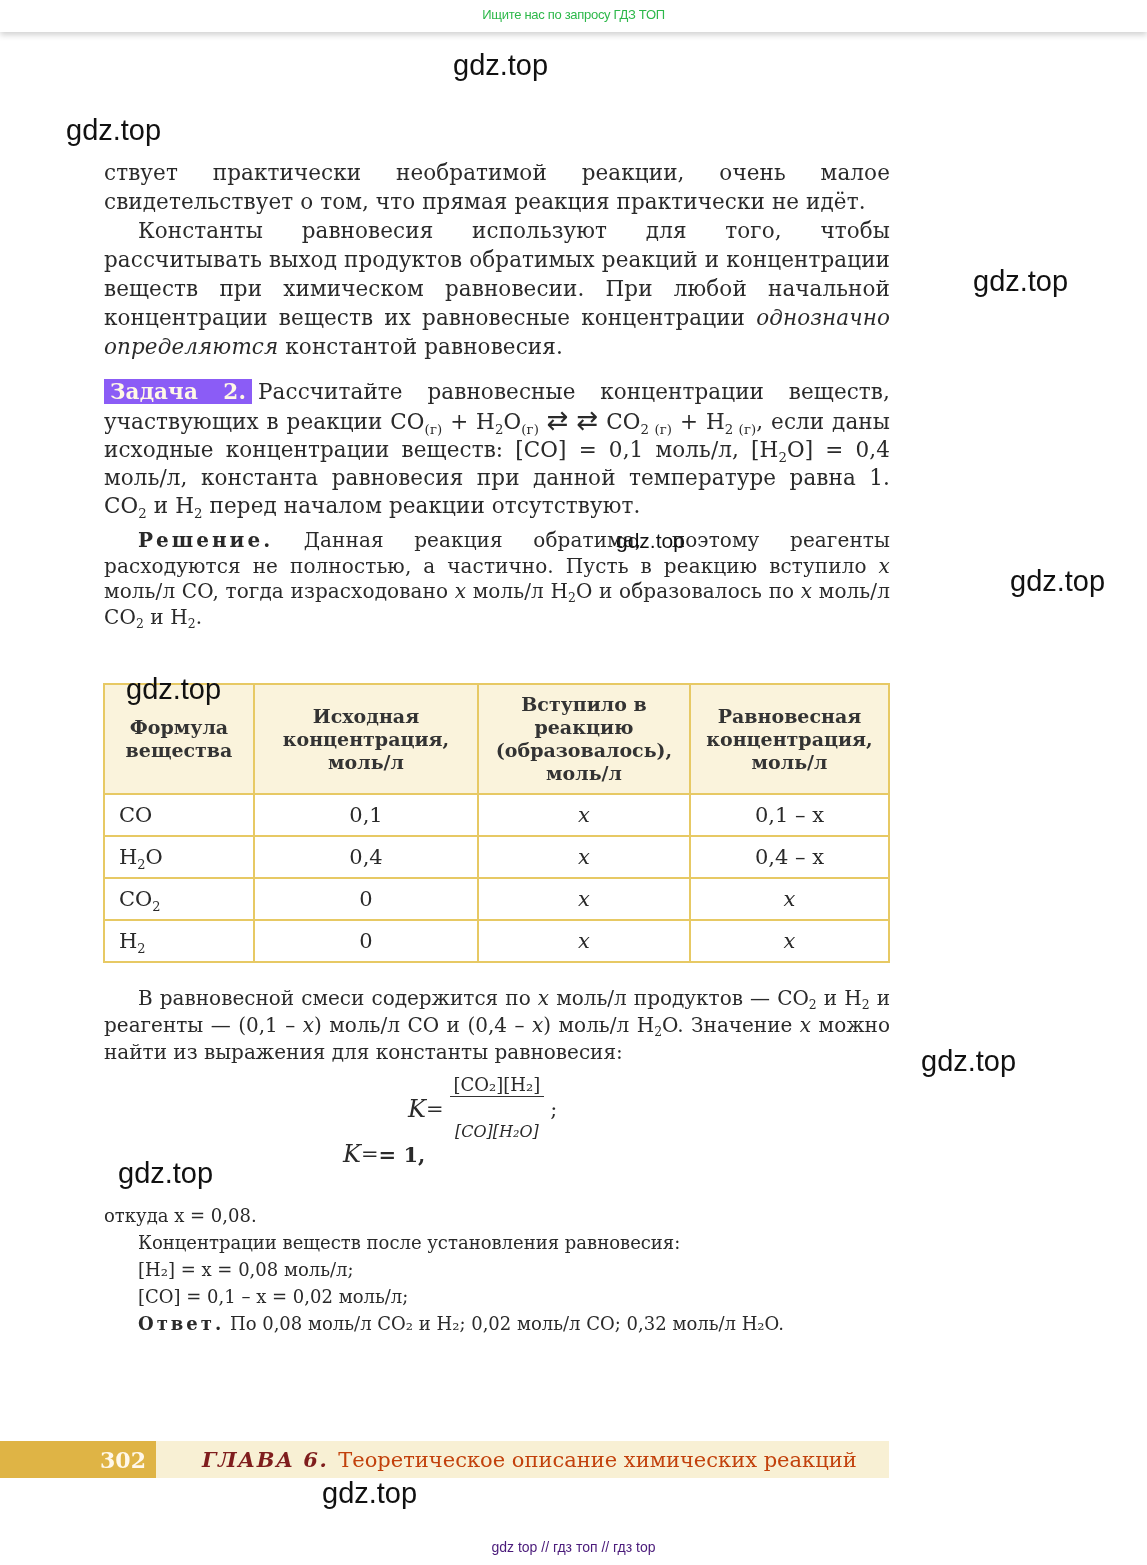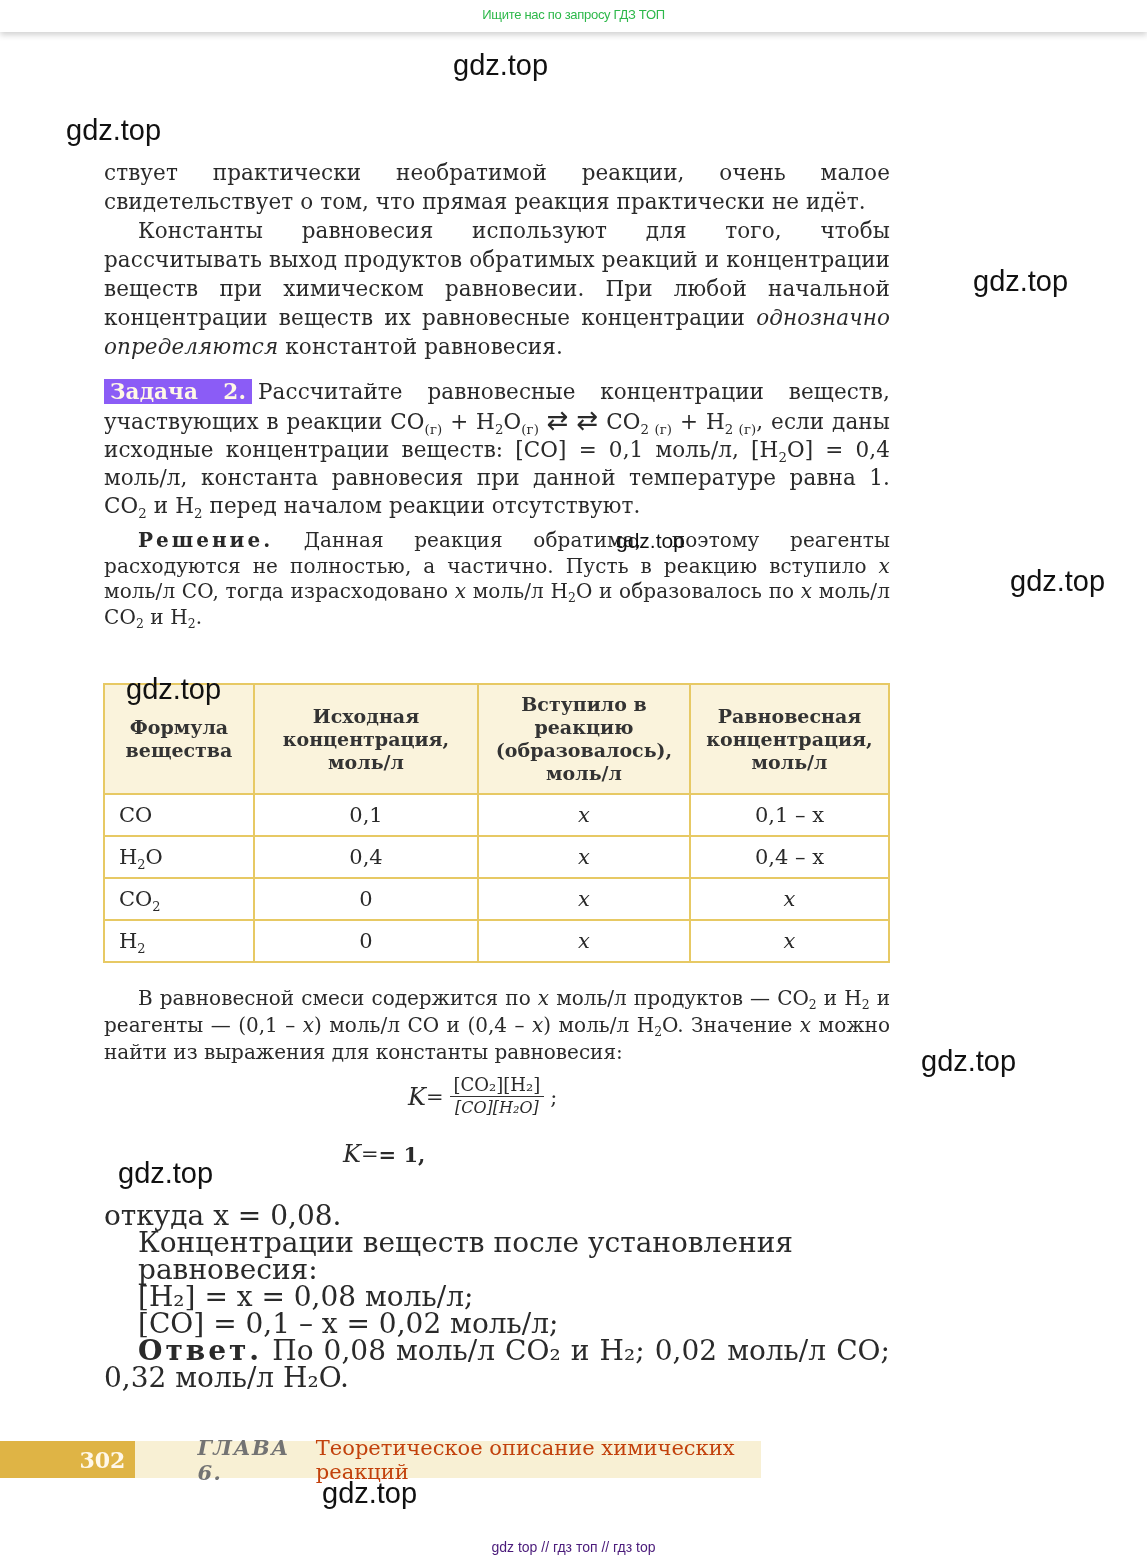--- a/index.html
+++ b/index.html
@@ -52,38 +52,38 @@
   table.t th {
     background: #faf3dc; font-weight: bold; font-size: 19px; line-height: 23px;
     height: 108px; color: #333;
   }
   table.t td { height: 40px; }
   table.t td.f { text-align: left; padding-left: 14px; }
 
   .after { position: absolute; left: 104px; top: 985px; width: 786px; font-size: 20px; line-height: 27px; }
   .formula1 { position: absolute; left: 408px; top: 1074px; font-size: 21px; display: flex; align-items: center; }
   .formula2 { position: absolute; left: 343px; top: 1140px; font-size: 21px; display: flex; align-items: center; }
-  .frac { display: inline-flex; flex-direction: column; align-items: center; margin: 0 6px; }
+  .frac { display: inline-flex; flex-direction: column; align-items: center; margin: 0 6px; gap: 24px; }
   .frac .num { border-bottom: 1.5px solid #333; padding: 0 4px; font-size: 18px; line-height: 22px; }
   .frac .den { padding: 0 4px; font-size: 16px; line-height: 22px; font-style: italic; }
   .K { font-style: italic; font-size: 24px; }
 
-  .result { position: absolute; left: 104px; top: 1202px; width: 786px; font-size: 28px; line-height: 27px; }
+  .result { position: absolute; left: 104px; top: 1202px; width: 786px; font-size: 18px; line-height: 27px; }
   .result .l { padding-left: 34px; }
 
   .footer-band {
-    position: absolute; left: 0; top: 1441px; width: 761px; height: 37px;
+    position: absolute; left: 0; top: 1441px; width: 889px; height: 37px;
     background: #f8f0d4; display: flex; align-items: center;
   }
   .footer-num {
     width: 156px; height: 37px; background: #dfb445; color: #fff8ea;
     font-weight: bold; font-size: 22px; display: flex; align-items: center; justify-content: flex-end;
     padding-right: 10px; box-sizing: border-box;
   }
-  .footer-chapter { margin-left: 62px; font-style: italic; font-weight: bold; color: #737373; font-size: 21px; letter-spacing: 1.5px; }
+  .footer-chapter { margin-left: 46px; font-style: italic; font-weight: bold; color: #7f1d1d; font-size: 21px; letter-spacing: 1.5px; }
   .footer-title { margin-left: 10px; font-size: 21px; color: #c2410c; }
   .bottom-links {
     position: absolute; left: 0; top: 1539px; width: 1147px; text-align: center;
     font-family: "Liberation Sans", sans-serif; font-size: 14px; color: #4a1a7a;
   }
 </style>
 </head>
 <body>
 
 <div class="topbar">

